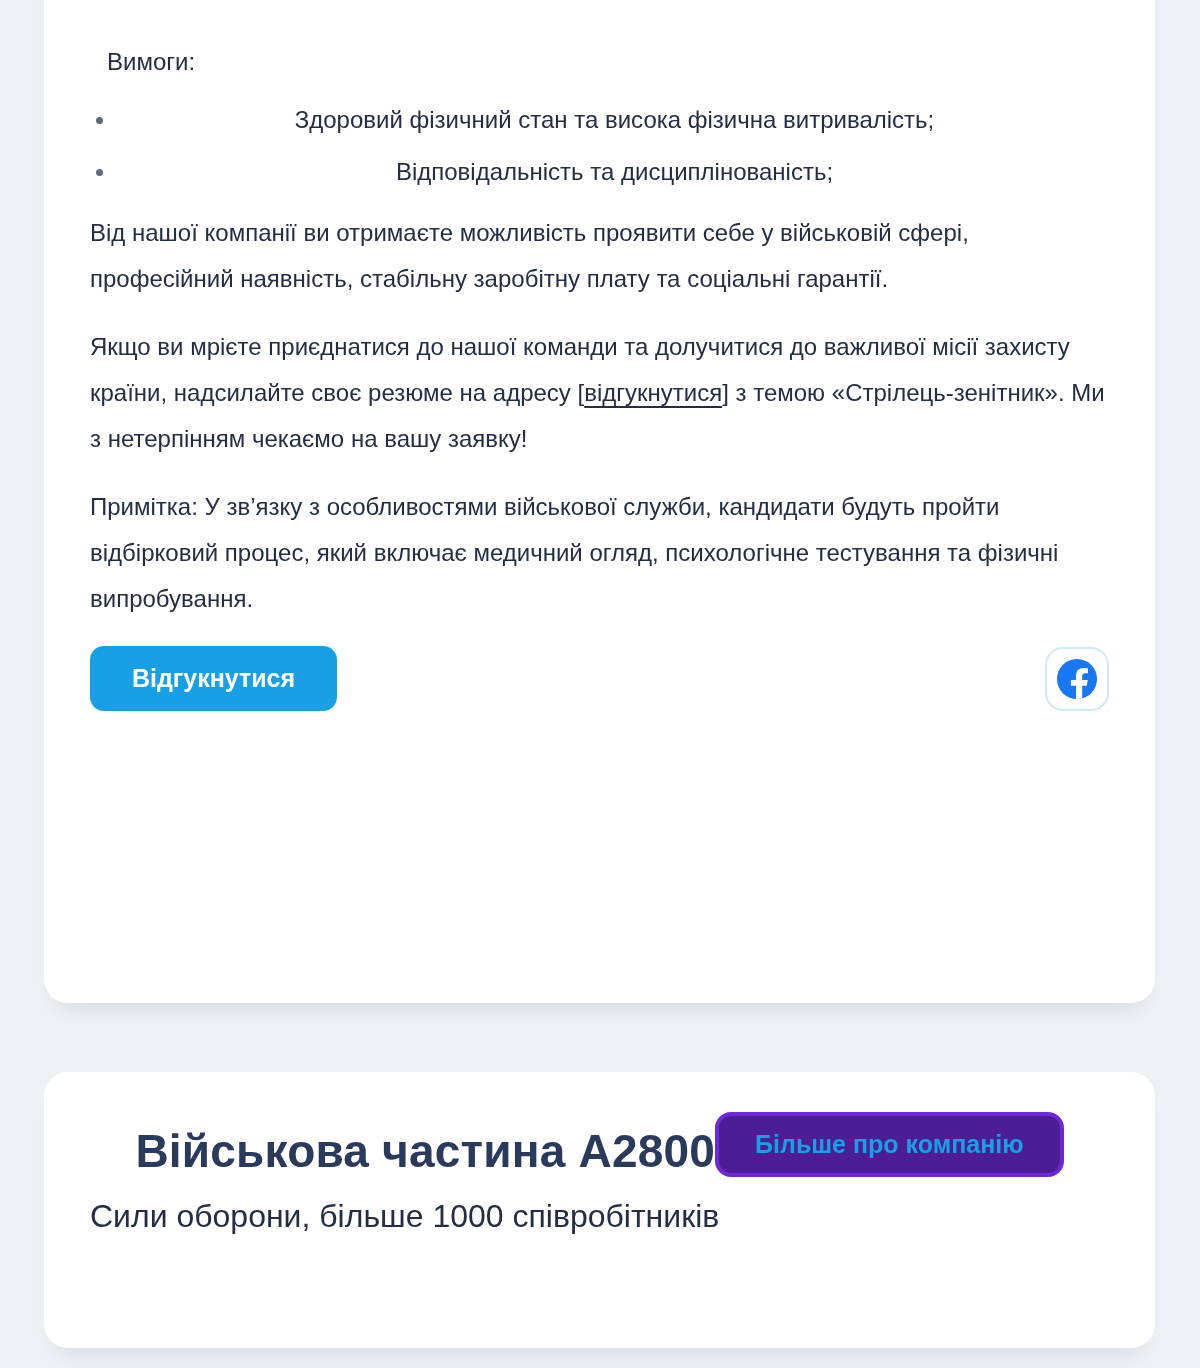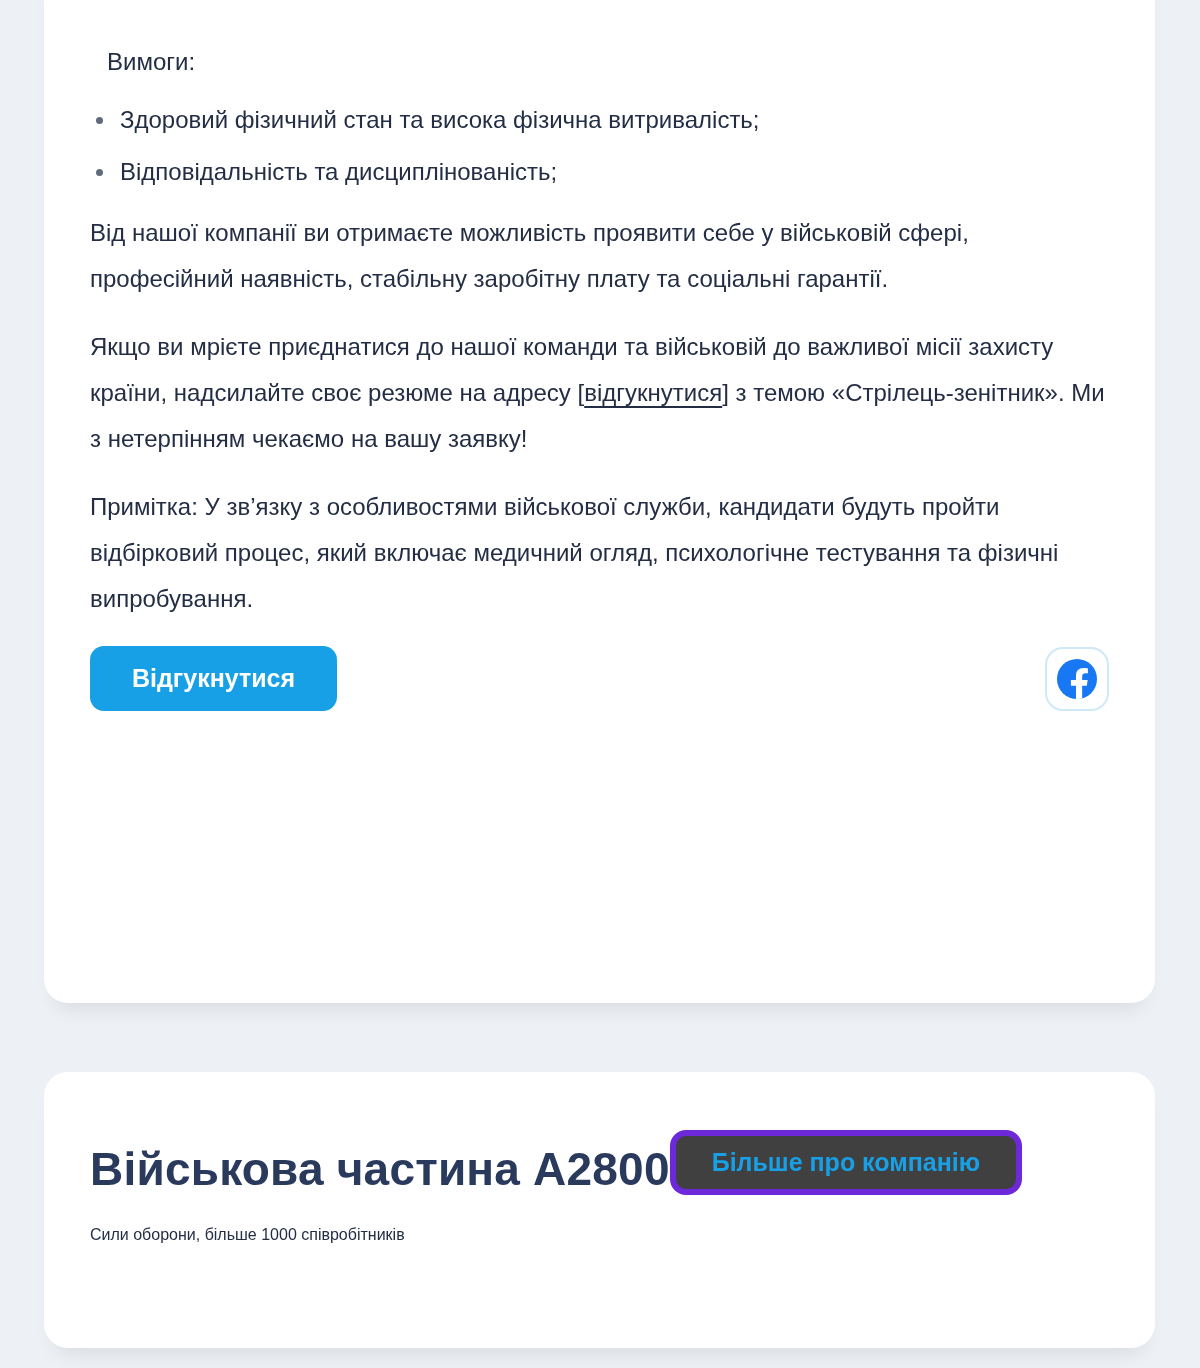--- a/index.html
+++ b/index.html
@@ -38,20 +38,21 @@
     list-style: none;
     margin: 26px 0 0 0;
     padding: 0;
   }
   .req-list li {
     position: relative;
     font-size: 24px;
     line-height: 32px;
     margin-bottom: 20px;
     padding-left: 30px;
+    text-align: center;
   }
   .req-list li::before {
     content: "";
     position: absolute;
     left: 6px;
     top: 13px;
     width: 7px;
     height: 7px;
     border-radius: 50%;
     background: #5f6a7a;
@@ -101,68 +102,67 @@
     padding: 0;
     cursor: pointer;
   }
   .card-company {
     margin-top: 69px;
     height: 276px;
     padding: 46px;
   }
   .company-head {
     display: flex;
-    justify-content: flex-start;
+    justify-content: center;
     align-items: flex-start;
-    margin-top: 18px;
   }
   .company-name {
     font-size: 46px;
     font-weight: 700;
     line-height: 66px;
     color: #2a3a5c;
     margin: 0;
     max-width: 580px;
     letter-spacing: 0.2px;
   }
   .more-btn {
     flex-shrink: 0;
     margin-top: -6px;
-    background: #404040;
-    border: 6px solid #6d28d9;
+    background: #4c1d95;
+    border: 4px solid #6d28d9;
     color: #18a0e6;
     font-family: inherit;
     font-size: 25px;
     font-weight: 700;
     border-radius: 16px;
     height: 65px;
     padding: 0 36px;
     cursor: pointer;
   }
   .company-summary {
     margin-top: 16px;
-    font-size: 16px;
+    font-size: 32px;
     line-height: 33px;
   }
 </style>
 </head>
 <body>
 
 <section class="card card-job">
   <h3 class="req-title">Вимоги:</h3>
 
   <ul class="req-list">
     <li>Здоровий фізичний стан та висока фізична витривалість;</li>
     <li>Відповідальність та дисциплінованість;</li>
   </ul>
 
 
   <p>Від нашої компанії ви отримаєте можливість проявити себе у військовій сфері, професійний наявність, стабільну заробітну плату та соціальні гарантії.</p>
 
-  <p><span>Якщо ви мрієте приєднатися до нашої команди та військовій до важливої місії захисту країни, надсилайте своє резюме на адресу [</span><a class="apply-link">відгукнутися</a><span>] з темою «Стрілець-зенітник». Ми з нетерпінням чекаємо на вашу заявку!</span></p>
+  <p><span>Якщо ви мрієте приєднатися до нашої команди та долучитися до важливої місії захисту країни, надсилайте своє резюме на адресу [</span><a class="apply-link">відгукнутися</a><span>] з темою «Стрілець-зенітник». Ми з нетерпінням чекаємо на вашу заявку!</span></p>
 
   <p>Примітка: У зв’язку з особливостями військової служби, кандидати будуть пройти відбірковий процес, який включає медичний огляд, психологічне тестування та фізичні випробування.</p>
 
   <div class="actions">
     <button class="apply-btn">Відгукнутися</button>
 
     <button class="fb-btn">
       <span style="display:flex;">
         <svg width="48" height="48" viewBox="0 0 48 48" aria-hidden="true">
           <defs>

